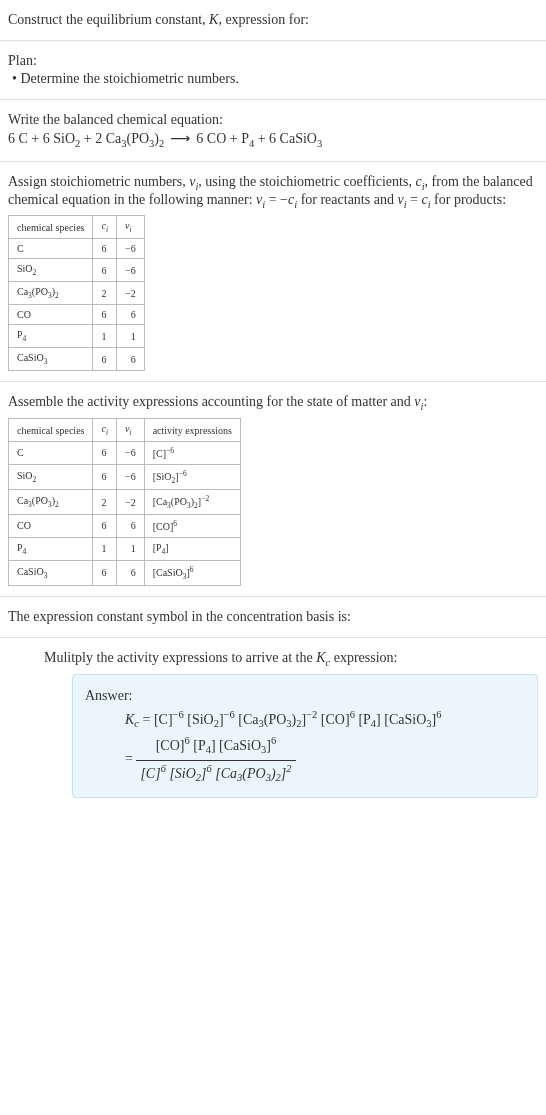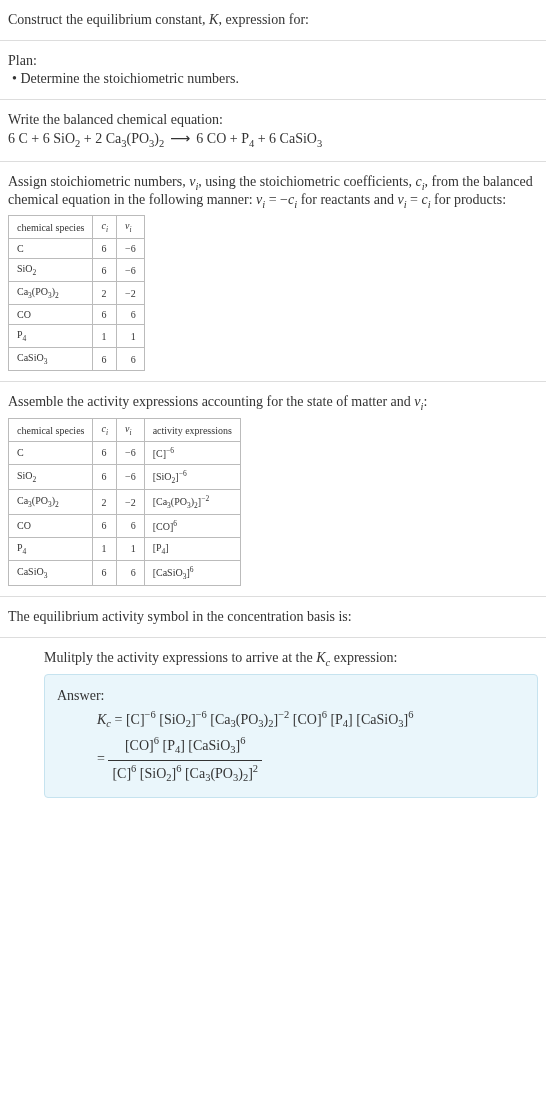--- a/index.html
+++ b/index.html
@@ -35,28 +35,29 @@
   .sup { vertical-align: super; font-size: 0.75em; }
   .ital { font-style: italic; }
   .answer-box {
     background: #eaf6fb;
     border: 1px solid #c6e3ef;
     border-radius: 4px;
     padding: 10px 12px;
     margin-top: 6px;
     color: #333;
     line-height: 1.6;
+    margin-left: 28px;
   }
   .frac {
     display: inline-block;
     vertical-align: middle;
     text-align: center;
   }
   .frac > .num { display: block; border-bottom: 1px solid #333; padding: 0 4px; text-align: center; }
-  .frac > .den { display: block; padding: 0 4px; }
+  .frac > .den { display: block; padding: 0 4px; font-style: italic; }
   .answer-indent { padding-left: 40px; }
   .arrow { padding: 0 6px; }
 </style>
 </head>
 <body>
 
 <div class="section">
   <div class="line">
     <span>Construct the equilibrium constant, </span><span class="ital">K</span><span>, expression for:</span>
   </div>
@@ -165,21 +166,21 @@
       <td><span>CaSiO</span><span class="sub">3</span></td>
       <td class="c">6</td>
       <td class="r">6</td>
       <td><span>[CaSiO</span><span class="sub">3</span><span>]</span><span class="sup">6</span></td>
     </tr>
   </tbody>
     </table>
 </div>
 
 <div class="section">
-  <div class="line">The equilibrium activity symbol in the concentration basis is:</div>
+  <div class="line">The expression constant symbol in the concentration basis is:</div>
 </div>
 
 <div class="section no-border">
   <div class="line">
     <span>Mulitply the activity expressions to arrive at the </span><span class="ital">K</span><span class="sub ital">c</span><span> expression:</span>
   </div>
   <div class="answer-box">
     <div>Answer:</div>
     <div class="answer-indent">
       <span class="ital">K</span><span class="sub ital">c</span><span> = </span><span>[C]</span><span class="sup">−6</span><span> [SiO</span><span class="sub">2</span><span>]</span><span class="sup">−6</span><span> [Ca</span><span class="sub">3</span><span>(PO</span><span class="sub">3</span><span>)</span><span class="sub">2</span><span>]</span><span class="sup">−2</span><span> [CO]</span><span class="sup">6</span><span> [P</span><span class="sub">4</span><span>]</span><span> [CaSiO</span><span class="sub">3</span><span>]</span><span class="sup">6</span>

